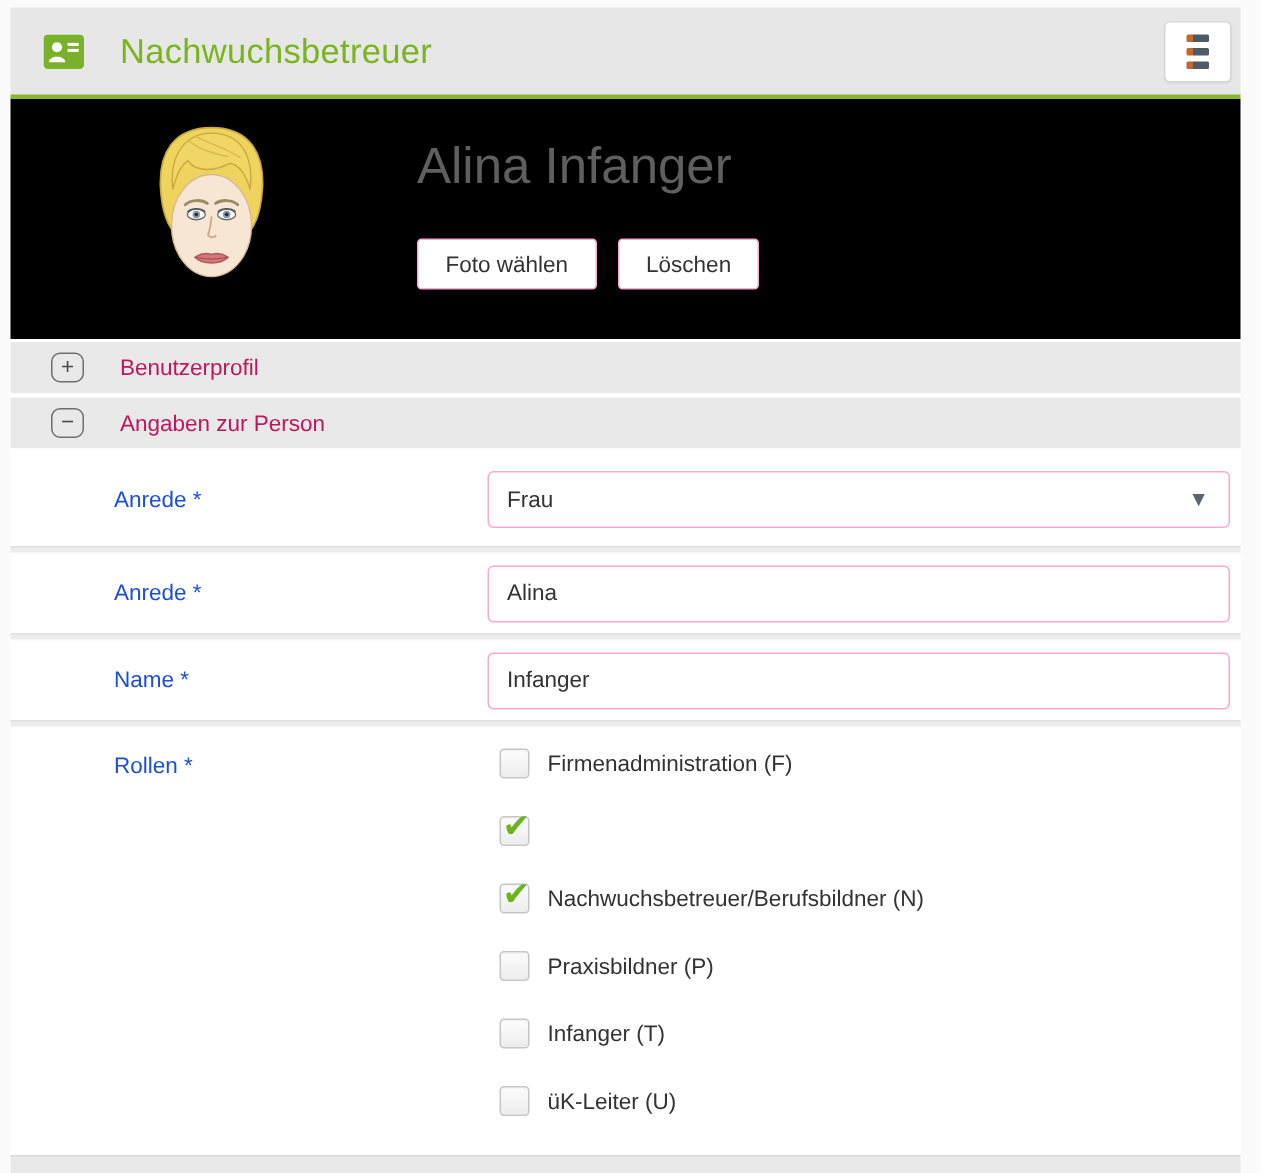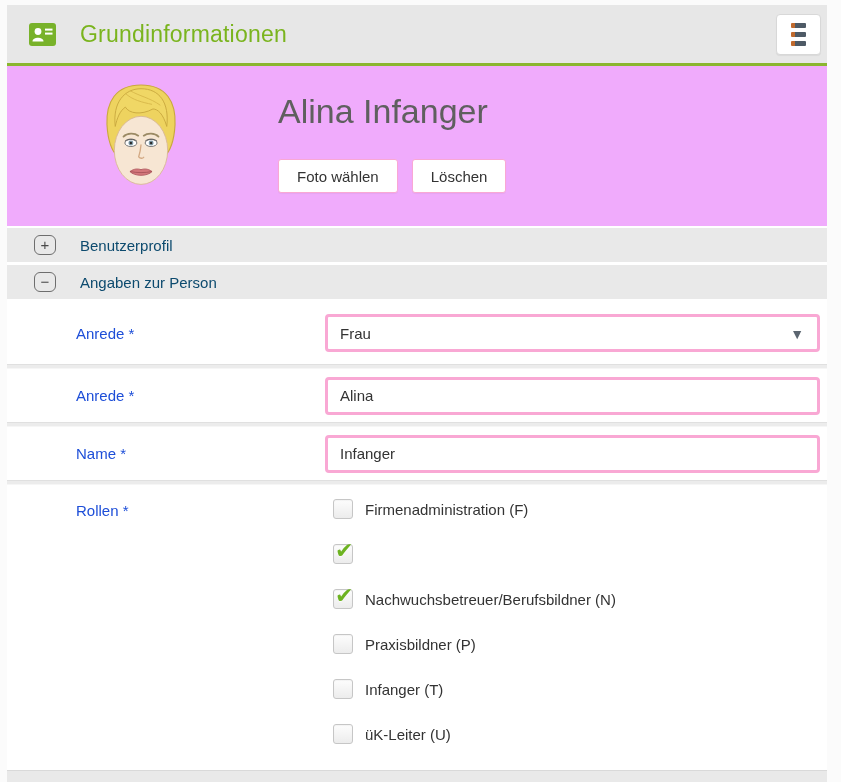--- a/index.html
+++ b/index.html
@@ -32,21 +32,21 @@
     box-shadow: 0 1px 1px rgba(0,0,0,.06);
     display: flex; flex-direction: column; justify-content: center; align-items: center;
     gap: 4px; cursor: pointer;
   }
   .menu-btn .bar {
     width: 15px; height: 5px; border-radius: 1px;
     background: linear-gradient(90deg, #c06a2e 0 30%, #4e5a66 30%);
   }
   
   .profile {
-    height: 160px; background: #f0abfc;
+    height: 160px; background: #000000;
     display: flex; align-items: flex-start;
   }
   .avatar { margin: 14px 0 0 88px; width: 92px; height: 126px; }
   .profile-right { margin-left: 91px; }
   .profile-name {
     margin-top: 26px; font-size: 34px; font-weight: 400; color: #5f5f5f;
   }
   .btn-row { margin-top: 28px; display: flex; gap: 14px; }
   .btn {
     height: 34px; padding: 0 18px;
@@ -59,31 +59,31 @@
   .acc-gap2 { height: 3px; background: #fff; }
   .accordion {
     height: 34px; background: #e9e9e9;
     display: flex; align-items: center; padding-left: 27px; cursor: pointer;
   }
   .toggle-icon {
     width: 22px; height: 20px;
     border: 1px solid #6e6e6e; border-radius: 6px;
     color: #4a4a4a; font-size: 15px; line-height: 17px; text-align: center;
   }
-  .acc-label { margin-left: 24px; font-size: 15px; color: #0c4a6e; }
+  .acc-label { margin-left: 24px; font-size: 15px; color: #be185d; }
   
   .form-row { background: #fff; display: flex; padding-left: 69px; }
   .row-sep { height: 5px; background: #ececec; border-top: 1px solid #e0e0e0; border-bottom: 1px solid #f6f6f6; }
   .row-std { height: 62px; align-items: center; }
   .row-mid { height: 53px; align-items: center; }
   .field-label { flex: 0 0 249px; font-size: 15px; color: #1d4ed8; }
   .control-col { flex: 1; margin-right: 7px; }
   .select-box, .text-input {
     width: 100%; height: 38px;
-    border: 3px solid #f9a8d4; border-radius: 4px;
+    border: 1px solid #f9a8d4; border-radius: 4px;
     background: #fff; font-family: inherit; font-size: 15px; color: #333;
     padding: 0 12px; display: flex; align-items: center; position: relative;
   }
   .select-box { cursor: pointer; }
   .select-arrow {
     position: absolute; right: 13px; top: 10px;
     font-size: 14px; color: #5b6570; line-height: 1;
   }
   
   .row-roles { height: 281px; align-items: flex-start; }
@@ -118,21 +118,21 @@
   <div class="panel-header">
     <span class="id-icon">
       <svg width="27" height="23" viewBox="0 0 27 23">
         <rect width="27" height="23" rx="3" fill="#78b22a"></rect>
         <circle cx="9" cy="8.5" r="3.4" fill="#fff"></circle>
         <path d="M3.5 18.5 C 3.5 13.6 14.5 13.6 14.5 18.5 Z" fill="#fff"></path>
         <rect x="16" y="5.6" width="7.5" height="2" fill="#fff"></rect>
         <rect x="16" y="9.6" width="7.5" height="2" fill="#fff"></rect>
       </svg>
     </span>
-    <h1 class="panel-title">Grundinformationen</h1>
+    <h1 class="panel-title">Nachwuchsbetreuer</h1>
     <button class="menu-btn">
       <span class="bar"></span>
       <span class="bar"></span>
       <span class="bar"></span>
     </button>
   </div>
 
   <div class="profile">
     <div class="avatar">
       <svg viewBox="0 0 100 132" width="92" height="126">

